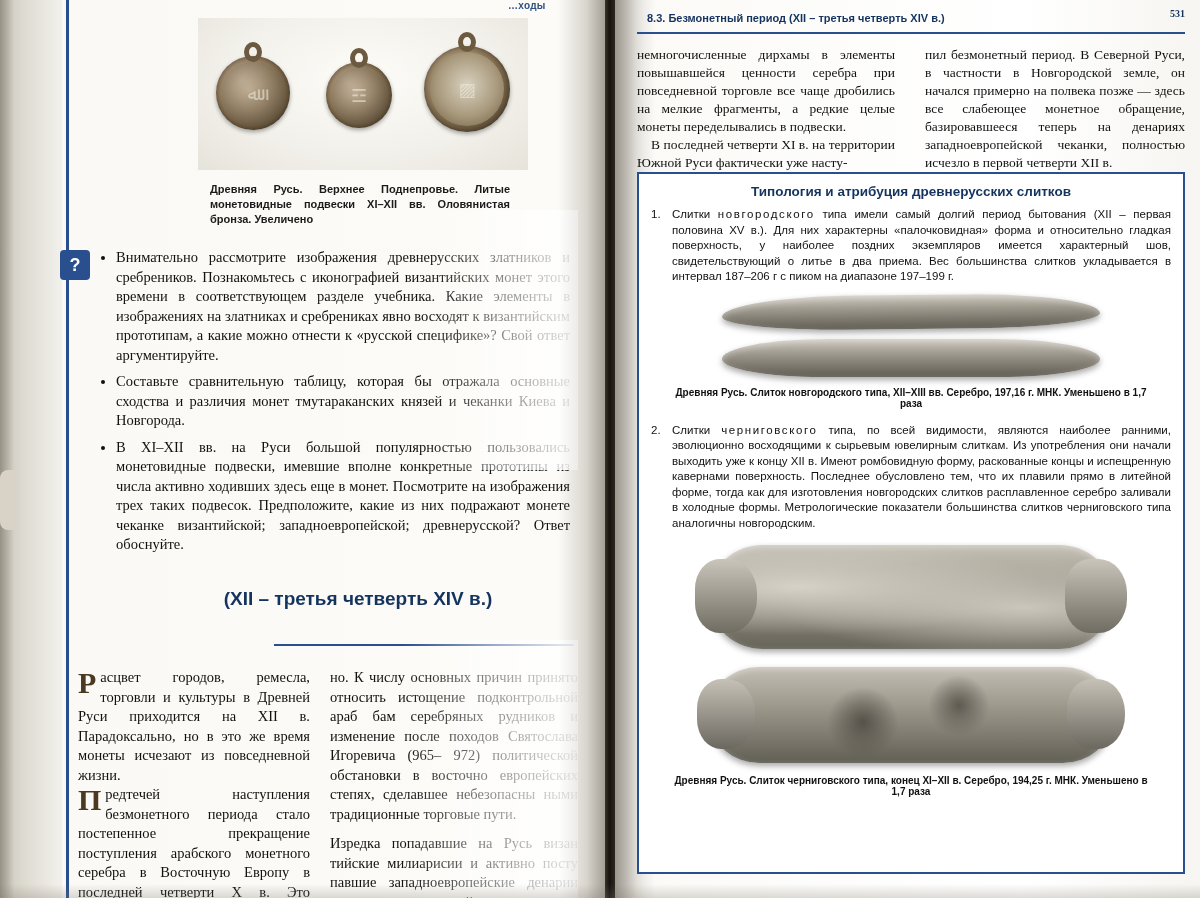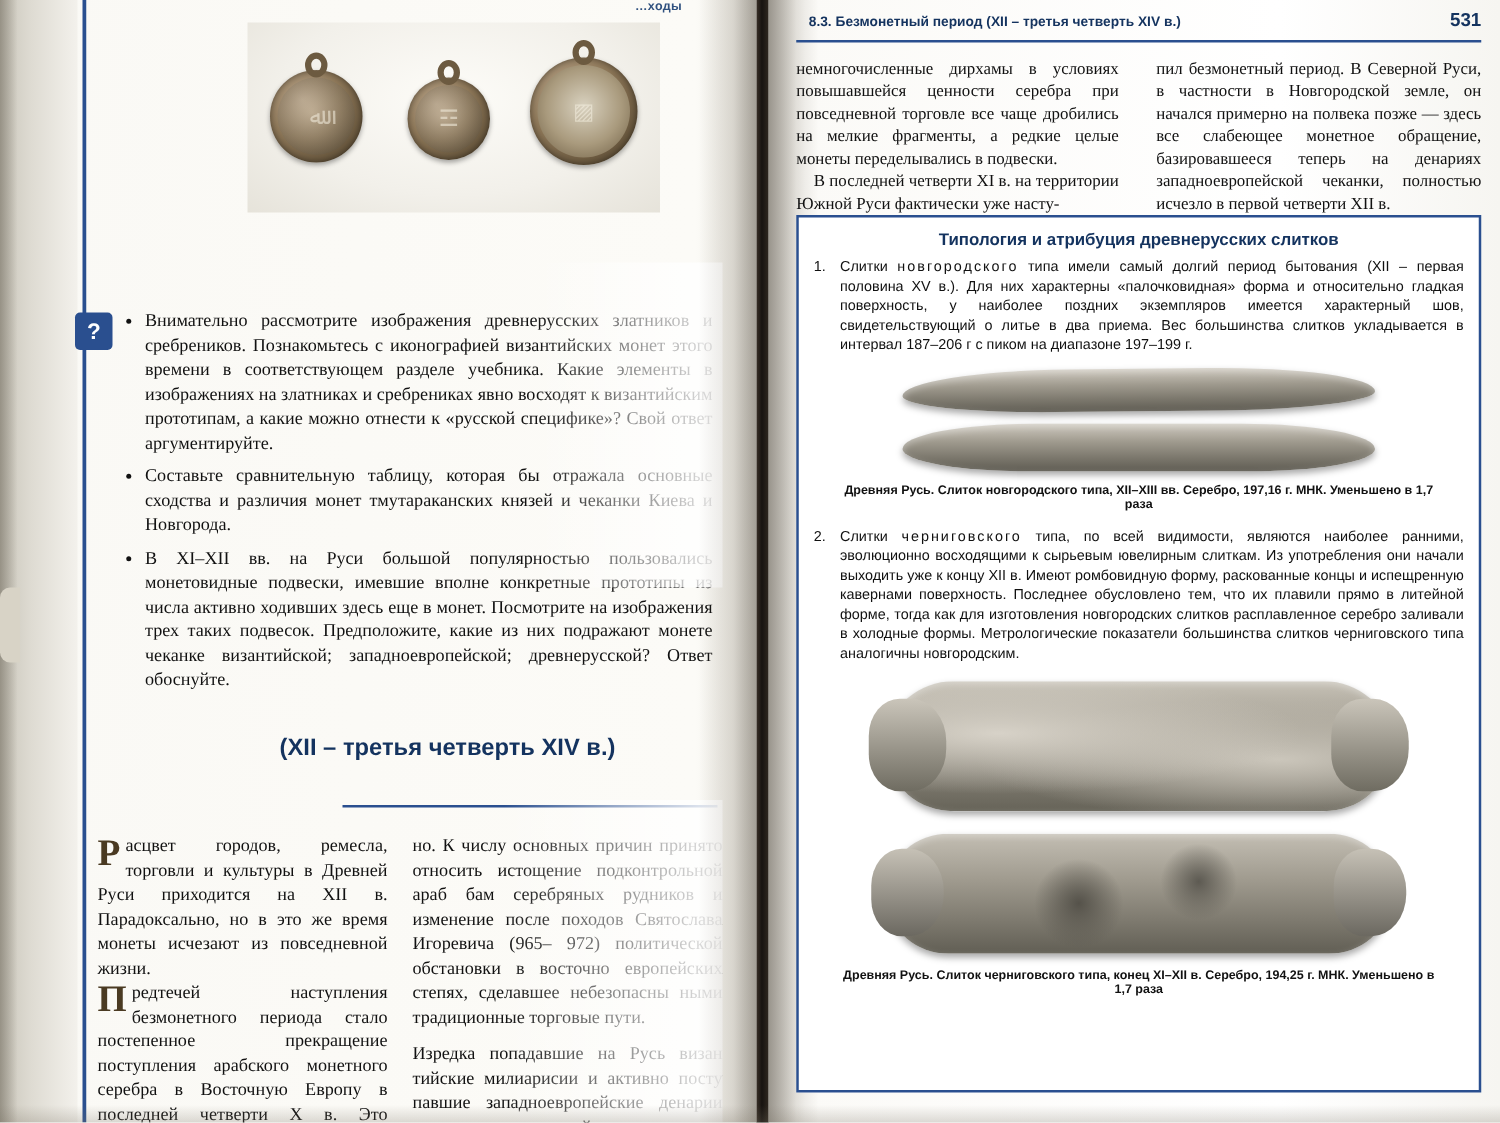--- a/index.html
+++ b/index.html
@@ -182,21 +182,21 @@
     background: linear-gradient(90deg, rgba(60,52,42,.45) 0%, rgba(110,100,85,.15) 55%, rgba(255,255,255,0) 100%);
     pointer-events:none;
   }
   .r-content { position: absolute; left: 22px; top: 0; width: 548px; height: 898px; padding-left: 28px; }
 
   .run-head {
     position: absolute; left: 0; top: 12px; width: 548px;
     font-size: 11px; font-weight: bold; color: #14335f;
   }
   .run-head .ttl { position:absolute; left: 10px; top:0; }
-  .run-head .pg { position:absolute; right: 0; top:-4px; font-size: 15px; color:#14335f; }
+  .run-head .pg { position:absolute; right: 0; top:-4px; font-size: 10px; color:#14335f;font-family:Liberation Serif, serif; }
   .head-rule {
     position: absolute; left: 0; top: 32px; width: 548px; height: 2px; background:#2a4f8f;
   }
 
   .rcol {
     position: absolute; top: 46px;
     font-family: "Liberation Serif", serif;
     font-size: 13.5px; line-height: 18px; color:#111; text-align: justify;
   }
   .rcol-l { left: 0; width: 258px; }
@@ -308,20 +308,21 @@
           <div class="inner"></div>
           <div class="coin-glyph">☲</div>
         </div>
         <div class="coin coin3">
           <div class="loop"></div>
           <div class="inner"></div>
           <div class="coin-glyph">▨</div>
         </div>
       </div>
 
+      <div class="caption caption-coins">Древняя Русь. Верхнее Поднепровье. Литые монетовидные подвески XI–XII вв. Оловянистая бронза. Увеличено</div>
 
       <div class="q-badge">?</div>
 
       <div class="q-list">
         <ul>
           <li>Внимательно рассмотрите изображения древнерусских златников и сребреников. Познакомьтесь с иконографией византийских монет этого времени в соответствующем разделе учебника. Какие элементы в изображениях на златниках и сребрениках явно восходят к византийским прототипам, а какие можно отнести к «русской специфике»? Свой ответ аргументируйте.</li>
           <li>Составьте сравнительную таблицу, которая бы отражала основные сходства и различия монет тмутараканских князей и чеканки Киева и Новгорода.</li>
           <li>В XI–XII вв. на Руси большой популярностью пользовались монетовидные подвески, имевшие вполне конкретные прототипы из числа активно ходивших здесь еще в монет. Посмотрите на изображения трех таких подвесок. Предположите, какие из них подражают монете чеканке византийской; западноевропейской; древнерусской? Ответ обоснуйте.</li>
         </ul>
       </div>
@@ -358,21 +359,21 @@
   <div id="right-page">
     <div class="r-content">
 
       <div class="run-head">
         <span class="ttl">8.3. Безмонетный период (XII – третья четверть XIV в.)</span>
         <span class="pg">531</span>
       </div>
       <div class="head-rule"></div>
 
       <div class="rcol rcol-l">
-        <p style="margin:0;">немногочисленные дирхамы в условиях повышавшейся ценности серебра при повседневной торговле все чаще дробились на мелкие фрагменты, а редкие целые монеты переделывались в подвески.</p>
+        <p style="margin:0;">немногочисленные дирхамы в элементы повышавшейся ценности серебра при повседневной торговле все чаще дробились на мелкие фрагменты, а редкие целые монеты переделывались в подвески.</p>
         <p style="margin:0;text-indent:14px;">В последней четверти XI в. на территории Южной Руси фактически уже насту-</p>
       </div>
       <div class="rcol rcol-r">
         <p style="margin:0;">пил безмонетный период. В Северной Руси, в частности в Новгородской земле, он начался примерно на полвека позже — здесь все слабеющее монетное обращение, базировавшееся теперь на денариях западноевропейской чеканки, полностью исчезло в первой четверти XII в.</p>
       </div>
 
       <div class="framed">
         <div class="framed-title">Типология и атрибуция древнерусских слитков</div>
 
         <div class="num-item">

